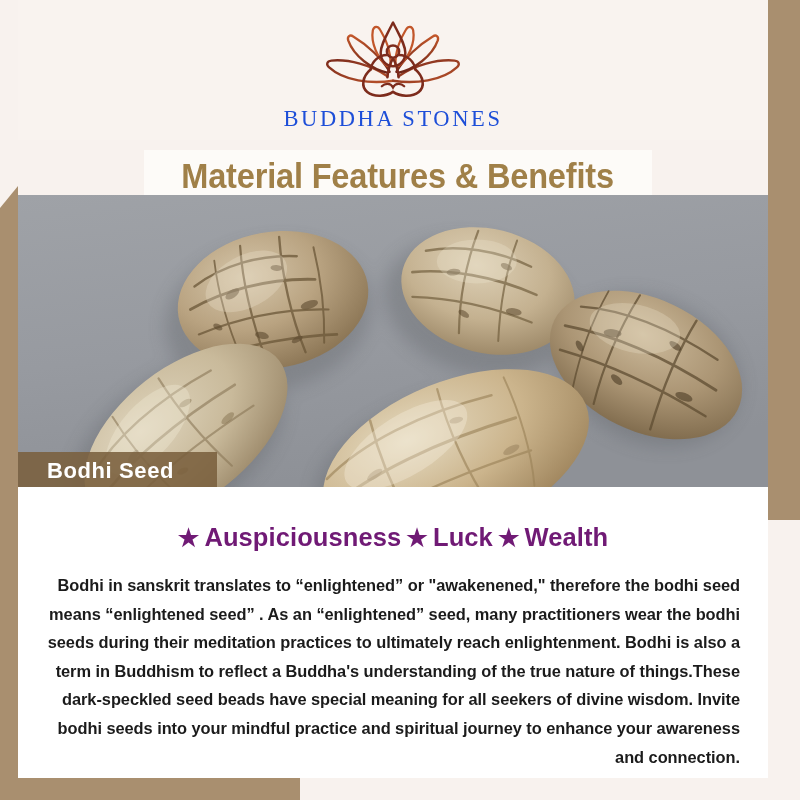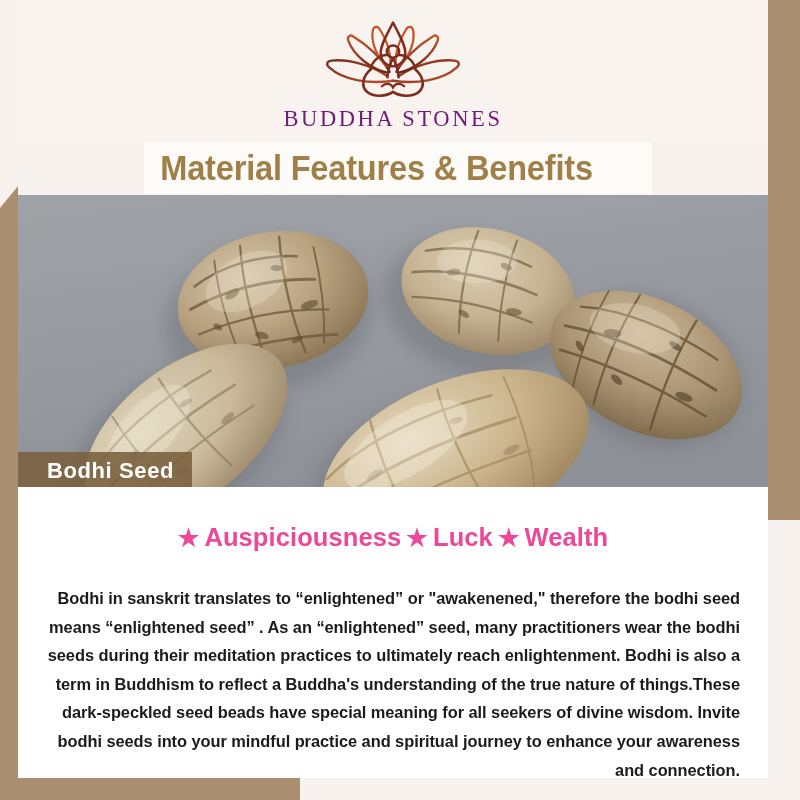--- a/index.html
+++ b/index.html
@@ -56,33 +56,33 @@
     align-items: center;
     justify-content: flex-start;
     padding-top: 18px;
   }
   .logo-mark { width: 168px; height: 82px; display: block; }
   .logo-word {
     margin-top: 6px;
     font-family: "Liberation Serif", serif;
     font-size: 22.5px;
     letter-spacing: 2.6px;
-    color: #701a75;
+    color: #1d4ed8;
     font-weight: 400;
   }
 
   
   .title-band {
     position: absolute;
-    left: 144px; top: 142px;
+    left: 144px; top: 150px;
     width: 508px; height: 52px;
     background: #fdfbf8;
     display: flex;
     align-items: center;
-    justify-content: flex-start;
+    justify-content: center;
   }
   .title-text {
     font-family: "Liberation Sans Narrow", "Liberation Sans", sans-serif;
     font-size: 35px;
     font-weight: 700;
     color: #a08048;
     letter-spacing: -0.2px;
     transform: scaleX(0.93);
     white-space: nowrap;
   }
@@ -94,21 +94,21 @@
     width: 750px; height: 292px;
     background: #9a9da2;
     overflow: hidden;
   }
   .photo svg { display: block; width: 100%; height: 100%; }
 
   
   .seed-label {
     position: absolute;
     left: 18px; top: 452px;
-    width: 174px; height: 37px;
+    width: 199px; height: 37px;
     background: rgba(122, 96, 61, 0.88);
     display: flex;
     align-items: center;
   }
   .seed-label-text {
     color: #ffffff;
     font-size: 22px;
     font-weight: 700;
     letter-spacing: 0.6px;
     padding-left: 29px;
@@ -119,26 +119,26 @@
   .content {
     position: absolute;
     left: 18px; top: 487px;
     width: 750px; height: 291px;
     background: #ffffff;
   }
   .content-inner { padding: 36px 26px 0 26px; }
 
   .benefits {
     text-align: center;
-    color: #ec4899;
+    color: #701a75;
     font-size: 25.5px;
     font-weight: 700;
     letter-spacing: 0.1px;
     white-space: nowrap;
-    margin-bottom: 32px;
+    margin-bottom: 19px;
   }
   .benefits .star { font-size: 24px; }
   .benefits .gap { display: inline-block; width: 5px; }
 
   .body-text {
     color: #1b1b1b;
     font-size: 16.4px;
     font-weight: 600;
     line-height: 28.6px;
     text-align: right;

